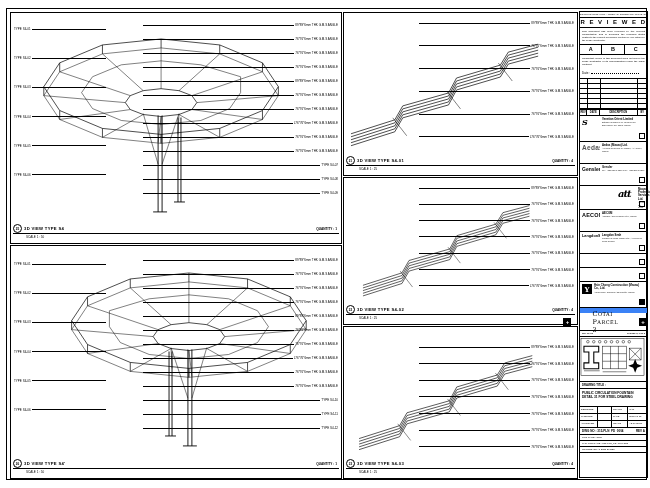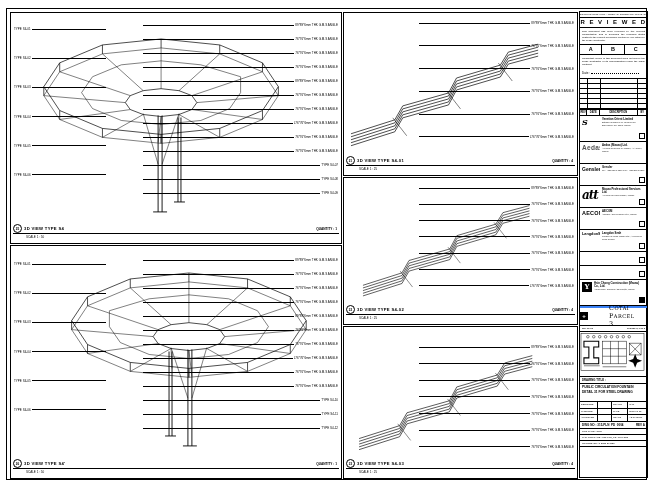--- a/index.html
+++ b/index.html
@@ -54,31 +54,31 @@
   .co.co-l{min-height:22px;}
   .co.co-s{min-height:10px;}
   .coinfo{flex:1;min-width:0;}
   .coname{display:block;font-size:2.8px;font-weight:bold;line-height:1.2;}
   .codet{display:block;font-style:normal;font-size:2.2px;color:#222;line-height:1.2;
          max-height:7px;overflow:hidden;}
   .logo{flex:0 0 auto;width:18px;overflow:hidden;}
   .logo-sands{font-family:"DejaVu Serif",serif;font-style:italic;font-weight:bold;font-size:8px;line-height:8px;}
   .logo-aedas{font-size:6.5px;font-weight:bold;color:#555;letter-spacing:.3px;}
   .logo-gensler{font-size:5px;font-weight:bold;}
-  .logo-mps{font-family:"DejaVu Serif",serif;font-style:italic;font-weight:bold;font-size:12px;letter-spacing:-1px;}
+  .logo-mps{font-family:"DejaVu Serif",serif;font-style:italic;font-weight:bold;font-size:10px;letter-spacing:-1px;margin-left:36px;}
   .logo-aecom{font-size:5.5px;font-weight:bold;letter-spacing:.2px;}
   .logo-ls{font-size:3.8px;font-weight:bold;}
   .logo-none{width:18px;}
   .logo-hc{background:#000;color:#fff;width:10px;height:10px;display:flex;align-items:center;
            justify-content:center;font-size:7px;font-weight:bold;font-family:"DejaVu Serif",serif;}
   .cb{position:absolute;right:2px;bottom:2px;width:4px;height:4px;border:0.6px solid #000;}
   .cb-filled{background:#000;}
   
-  .banner{display:flex;align-items:center;justify-content:space-between;gap:21px;height:17px;
-          border-top:2px solid #3b82f6;}
+  .banner{display:flex;align-items:center;justify-content:flex-end;gap:21px;height:17px;
+          border-top:5px solid #3b82f6;}
   .orn{width:8px;height:8px;background:#000;color:#fff;font-size:6px;font-weight:bold;
        display:flex;align-items:center;justify-content:center;flex:0 0 auto;}
   .banner-t{font-family:"DejaVu Serif",serif;font-variant:small-caps;font-size:6.5px;letter-spacing:.5px;}
   
   .kphead{display:flex;justify-content:space-between;font-size:2.2px;font-weight:bold;
           line-height:5px;height:5px;padding:0 2px;border-bottom:0.7px solid #000;}
   
   .dt-label{font-size:2.8px;font-weight:bold;padding:1px 2px;border-bottom:0.6px solid #000;}
   .dt-title{font-size:3.2px;font-weight:bold;line-height:1.35;padding:1.5px 2px;min-height:14px;}
   .fgrid{display:grid;grid-template-columns:27% 21% 24% 28%;border-top:0.7px solid #000;}

